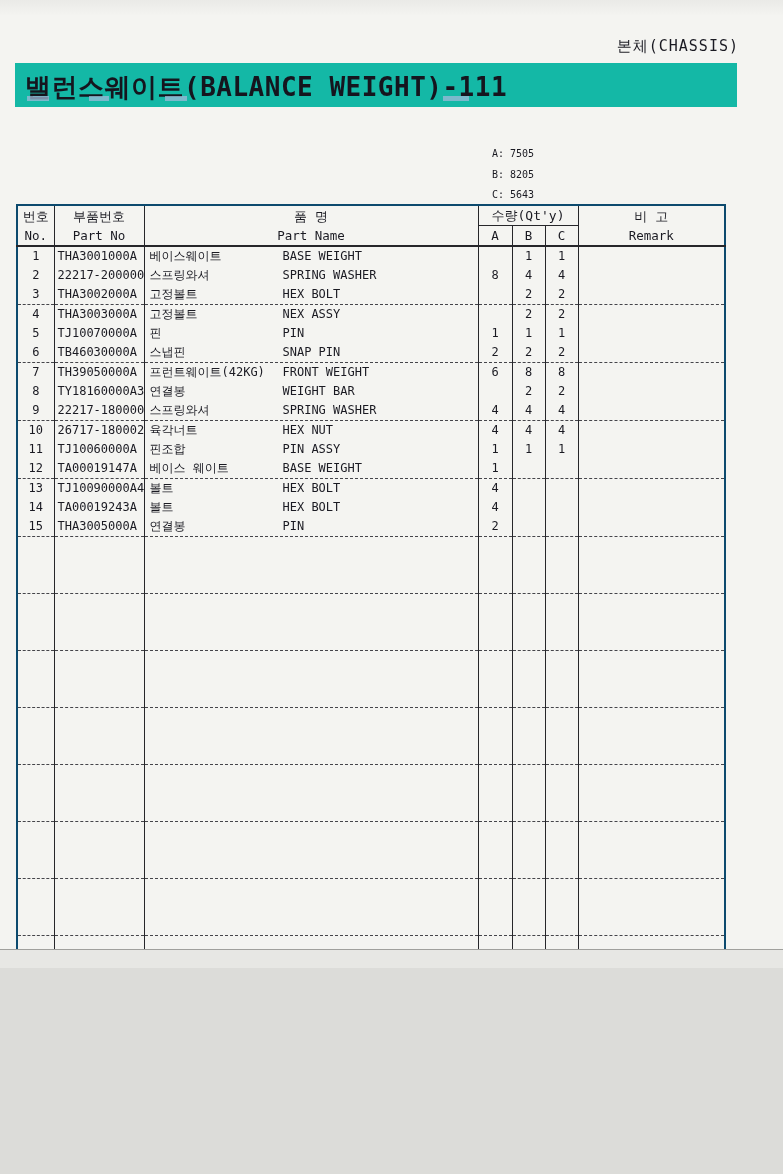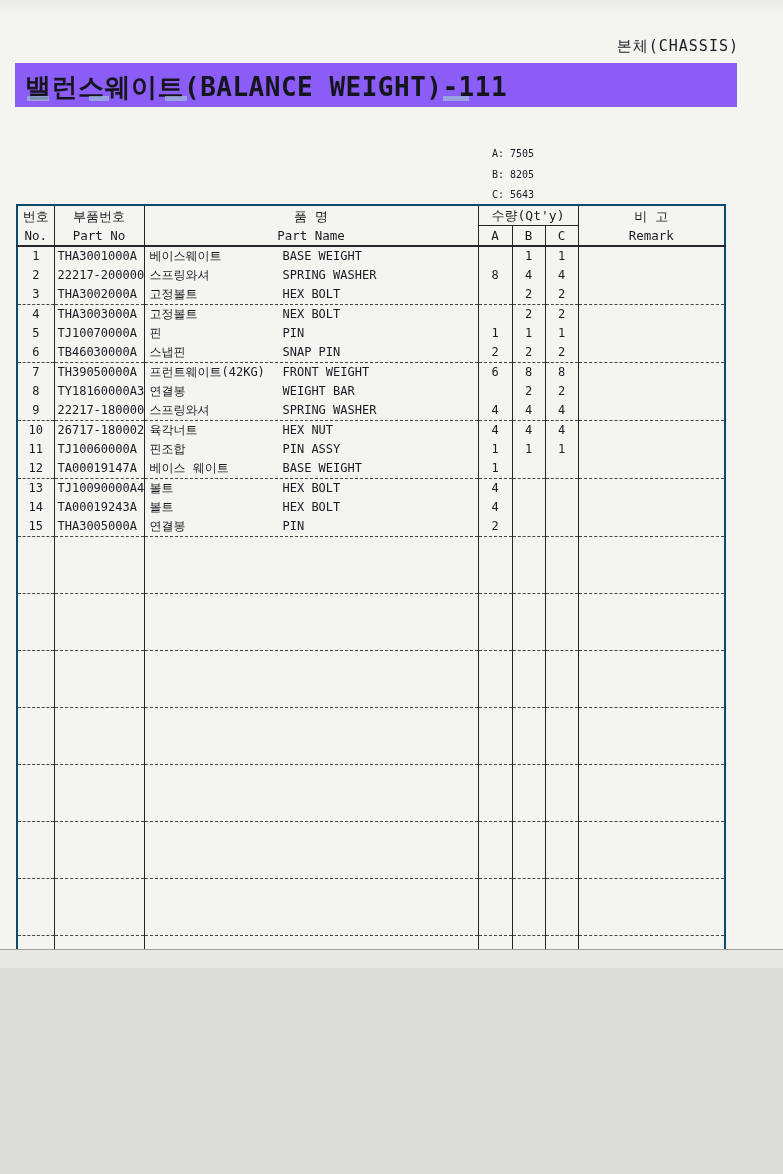--- a/index.html
+++ b/index.html
@@ -17,21 +17,21 @@
   .top-strip{
     position:absolute;top:0;left:0;width:100%;height:16px;
     background:linear-gradient(#eaeae7,#f4f4f1);
   }
   .chassis{
     position:absolute;top:37px;right:44px;
     font-size:15px;letter-spacing:1px;white-space:nowrap;
   }
   .title-bar{
     position:absolute;left:15px;top:63px;width:722px;height:44px;
-    background:#8b5cf6;
+    background:#14b8a6;
   }
   .title-text{
     position:absolute;left:10px;top:7px;
     font-size:26px;font-weight:bold;letter-spacing:.5px;
     color:#15151e;white-space:nowrap;
   }
   .title-mark{
     position:absolute;height:5px;bottom:6px;
     background:#9db9d8;opacity:.75;
   }
@@ -169,21 +169,21 @@
           <td class="c-pno">THA3002000A</td>
           <td class="c-pname"><span class="pn-ko">고정볼트</span><span class="pn-en">HEX BOLT</span></td>
           <td class="c-qty"></td>
           <td class="c-qty">2</td>
           <td class="c-qty">2</td>
           <td class="c-remark"></td>
         </tr>
         <tr>
           <td class="c-no">4</td>
           <td class="c-pno">THA3003000A</td>
-          <td class="c-pname"><span class="pn-ko">고정볼트</span><span class="pn-en">NEX BOLT</span></td>
+          <td class="c-pname"><span class="pn-ko">고정볼트</span><span class="pn-en">NEX ASSY</span></td>
           <td class="c-qty"></td>
           <td class="c-qty">2</td>
           <td class="c-qty">2</td>
           <td class="c-remark"></td>
         </tr>
         <tr>
           <td class="c-no">5</td>
           <td class="c-pno">TJ10070000A</td>
           <td class="c-pname"><span class="pn-ko">핀</span><span class="pn-en">PIN</span></td>
           <td class="c-qty">1</td>

